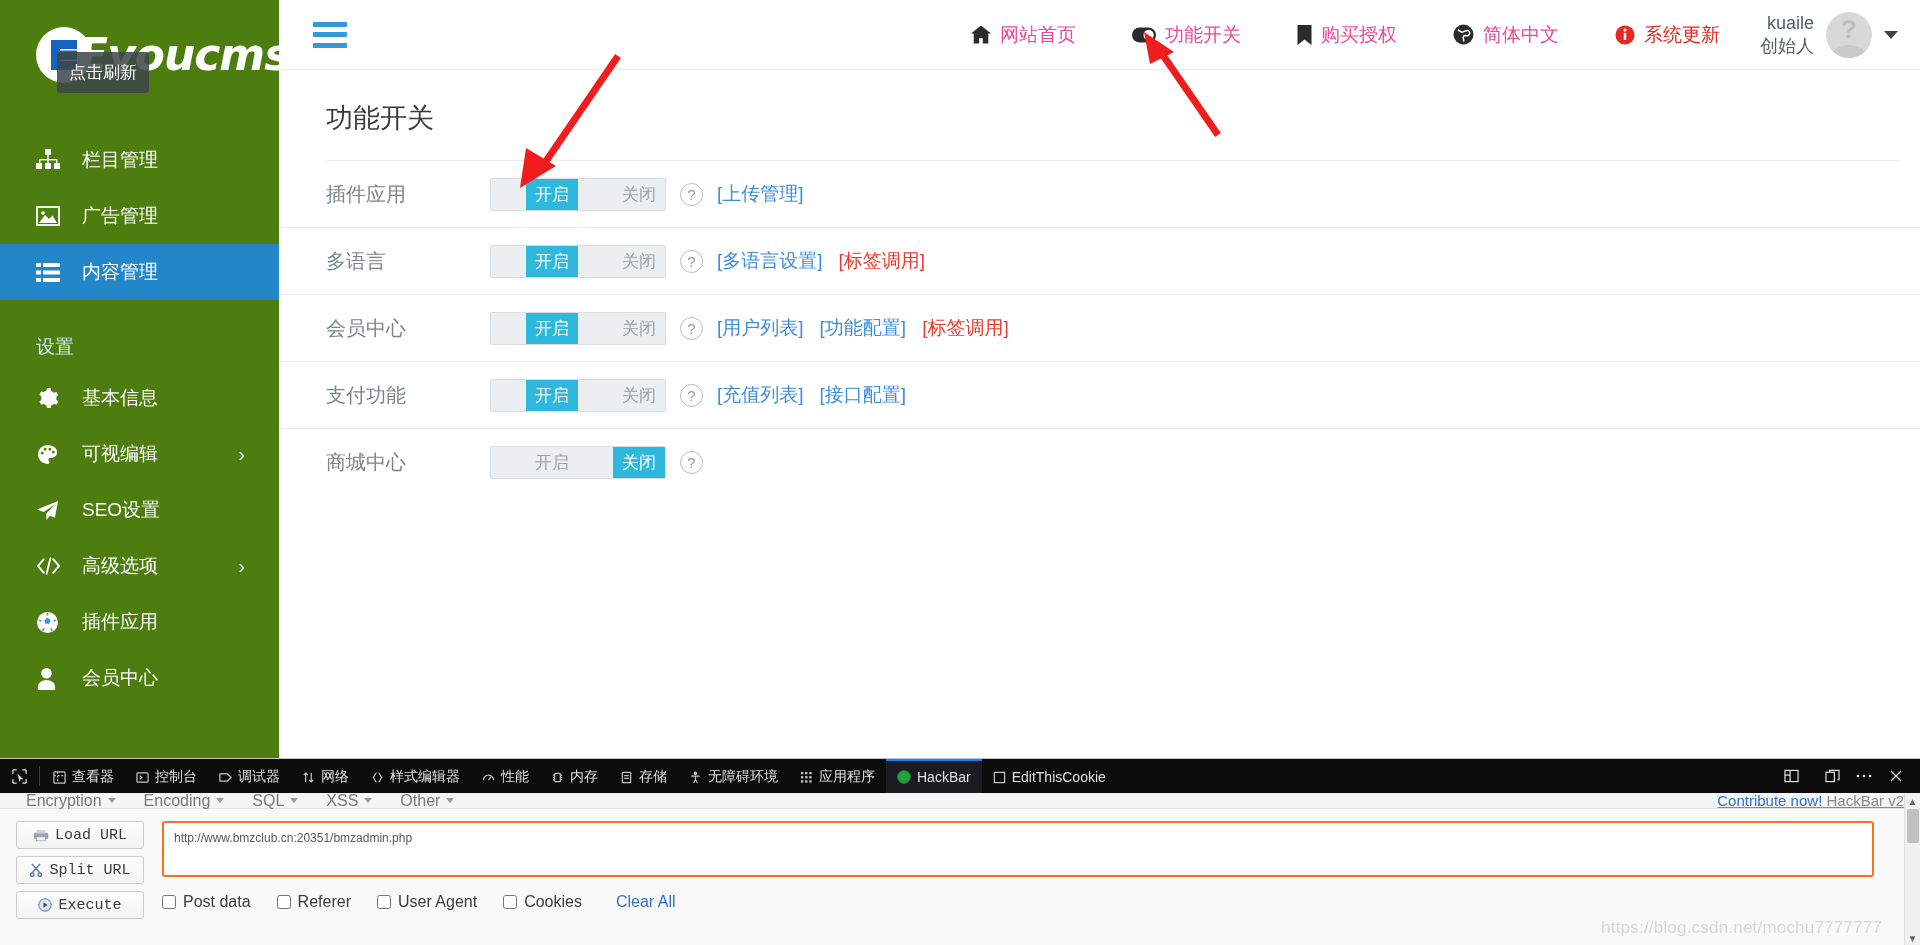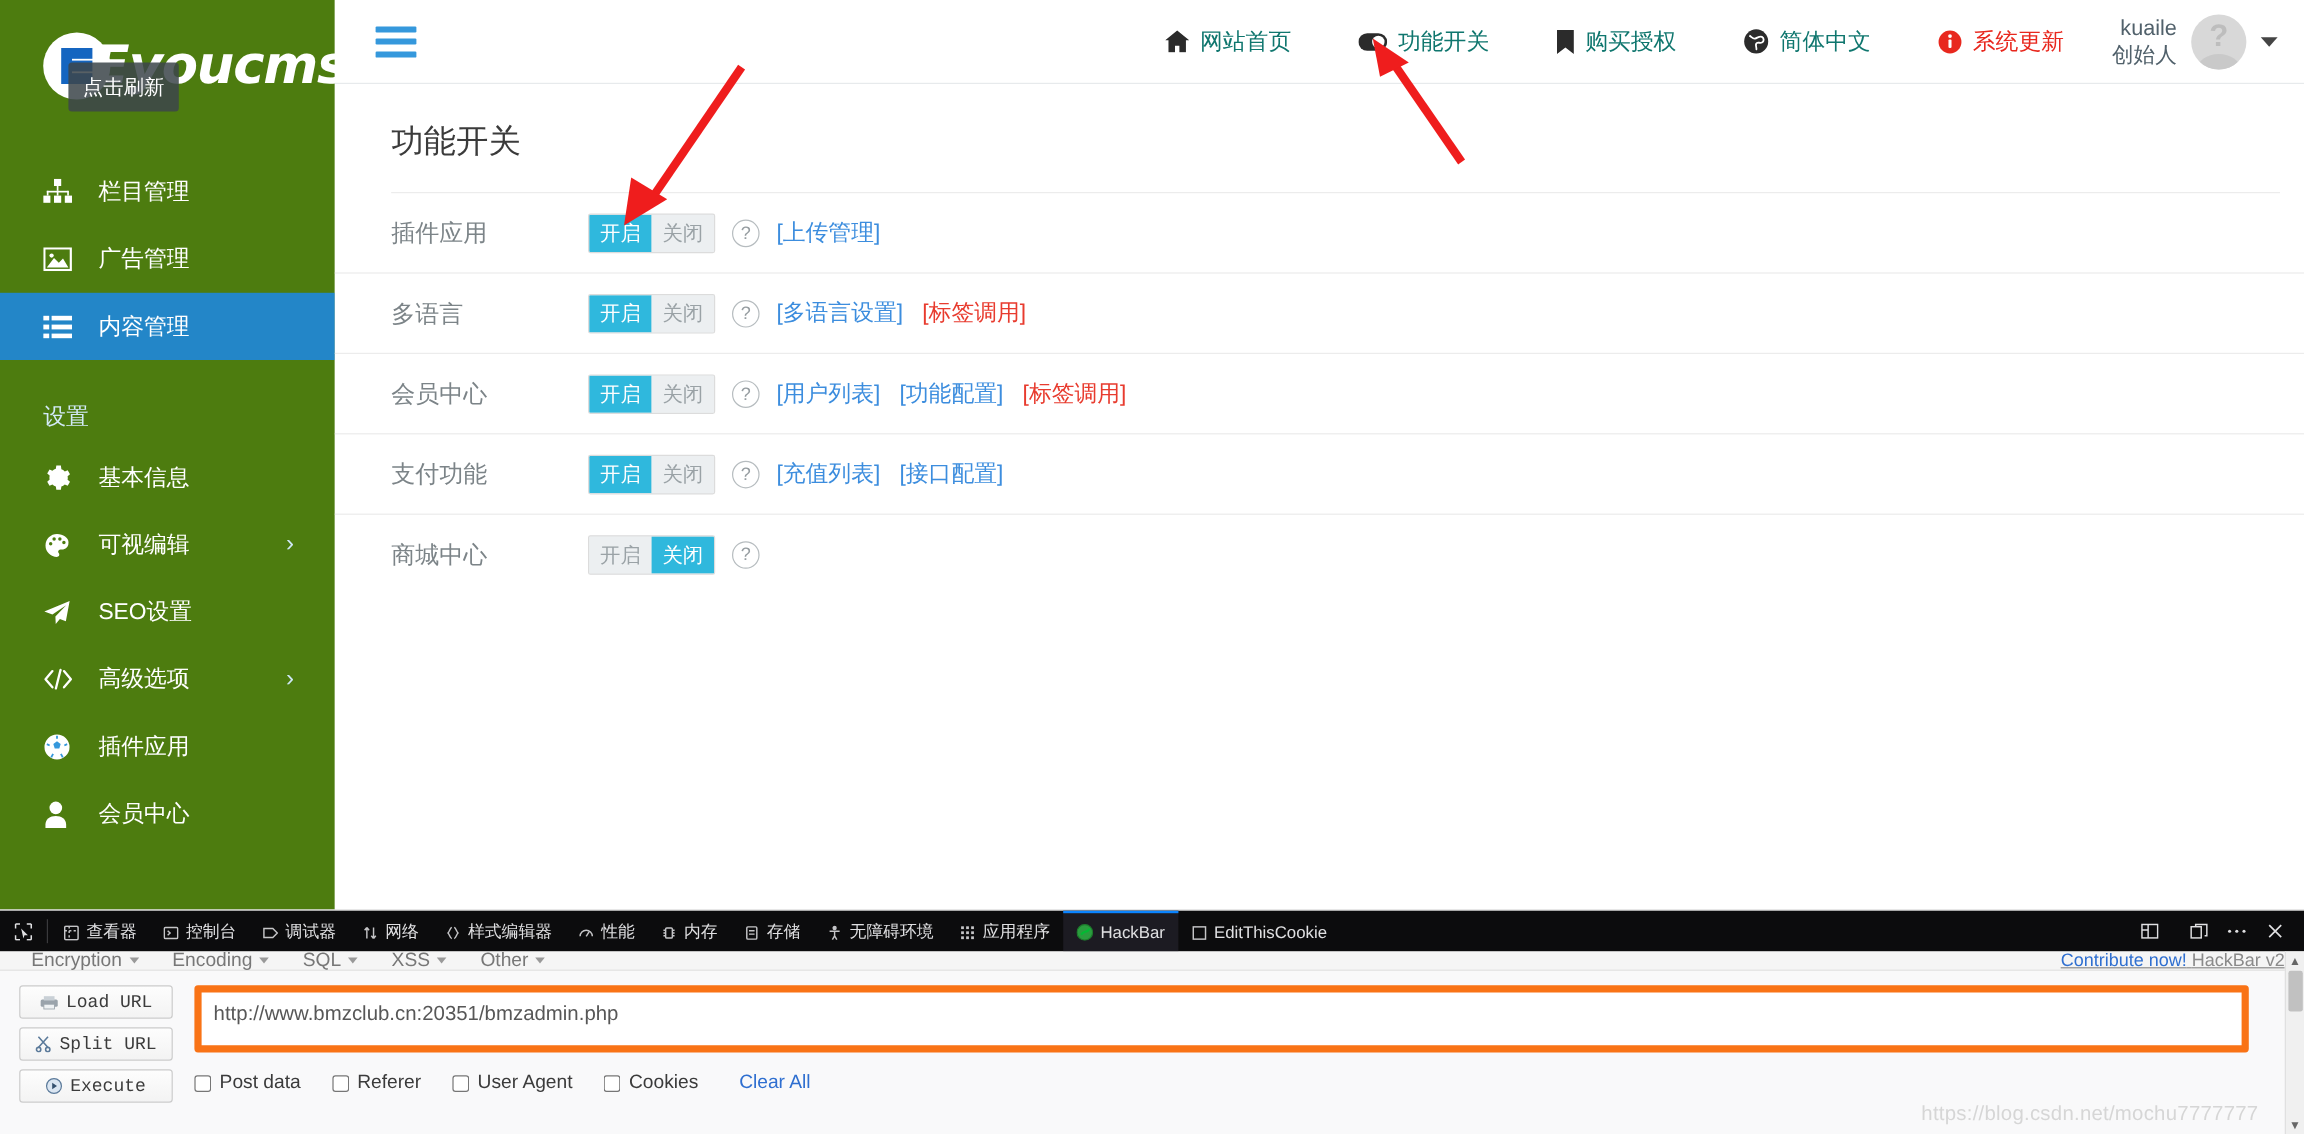--- a/index.html
+++ b/index.html
@@ -84,21 +84,21 @@
   .burger {
     width: 34px; height: 26px; margin-left: 34px;
     display: flex; flex-direction: column; justify-content: space-between;
     cursor: pointer;
   }
   .burger span { display: block; height: 5px; background: #3598dc; border-radius: 1px; }
 
   .topnav { margin-left: auto; display: flex; align-items: center; }
   .topnav-item {
     display: flex; align-items: center; gap: 9px;
-    padding: 0 28px; font-size: 19px; color: #0f766e;
+    padding: 0 28px; font-size: 19px; color: #ec4899;
     cursor: pointer; white-space: nowrap;
   }
   .topnav-item.alert { color: #e8281e; padding-right: 24px; }
   .topnav-ico { display: inline-flex; align-items: center; }
 
   .user-box {
     display: flex; align-items: center; gap: 12px;
     padding: 0 22px 0 16px; cursor: pointer;
   }
   .user-names { text-align: right; line-height: 1.25; color: #51616b; font-size: 18px; }
@@ -141,20 +141,21 @@
     width: 164px; flex: none; color: #7c8488; font-size: 20px;
   }
   .switch {
     display: inline-flex; border: 1px solid #dcdcdc; flex: none;
     border-radius: 2px; overflow: hidden; height: 33px; background: #eceff1;
   }
   .switch .opt {
     display: flex; align-items: center; justify-content: center;
     width: 52px; font-size: 17px; color: #9aa2a6; cursor: pointer;
     background: #eceff1;
+    margin-left: 35px;
   }
   .switch .opt.on { background: #2fb8dd; color: #fff; }
   .help-ico {
     margin-left: 14px; flex: none;
     width: 23px; height: 23px; border-radius: 50%;
     border: 1.6px solid #b6bcbf; color: #959ca0;
     font-size: 15px; display: flex; align-items: center; justify-content: center;
     cursor: pointer;
   }
   .links { margin-left: 14px; display: flex; align-items: center; gap: 16px; }
@@ -210,22 +211,22 @@
   .hb-body { display: flex; padding: 12px 16px 0 16px; }
   .hb-btns { width: 128px; flex: none; display: flex; flex-direction: column; gap: 7px; font-family: Liberation Mono, monospace; }
   .hb-btn {
     height: 28px; border: 1px solid #ccc; border-radius: 3px;
     background: linear-gradient(#fdfdfd,#f3f3f3);
     display: flex; align-items: center; justify-content: center; gap: 6px;
     font-size: 15px; color: #3b3b3b; cursor: pointer;
   }
   .hb-right { flex: 1; padding-left: 18px; padding-right: 30px; }
   .hb-url {
-    width: 100%; height: 56px; border: 6px solid #f97316; border-radius: 3px;
-    background: #fff; font-size: 17px; color: #575757;
+    width: 100%; height: 56px; border: 2px solid #f97316; border-radius: 3px;
+    background: #fff; font-size: 12px; color: #575757;
     padding: 8px 10px; resize: none; outline: none;
     font-family: "Liberation Sans", sans-serif;
   }
   .hb-checks { display: flex; align-items: center; gap: 26px; margin-top: 12px; font-size: 16px; color: #3b3b3b; }
   .hb-checks label { display: flex; align-items: center; gap: 7px; cursor: pointer; }
   .hb-checks input { width: 14px; height: 14px; }
   .hb-clear { color: #2f6fd0; cursor: pointer; margin-left: 8px; }
 
   .watermark {
     position: absolute; right: 38px; bottom: 8px;

